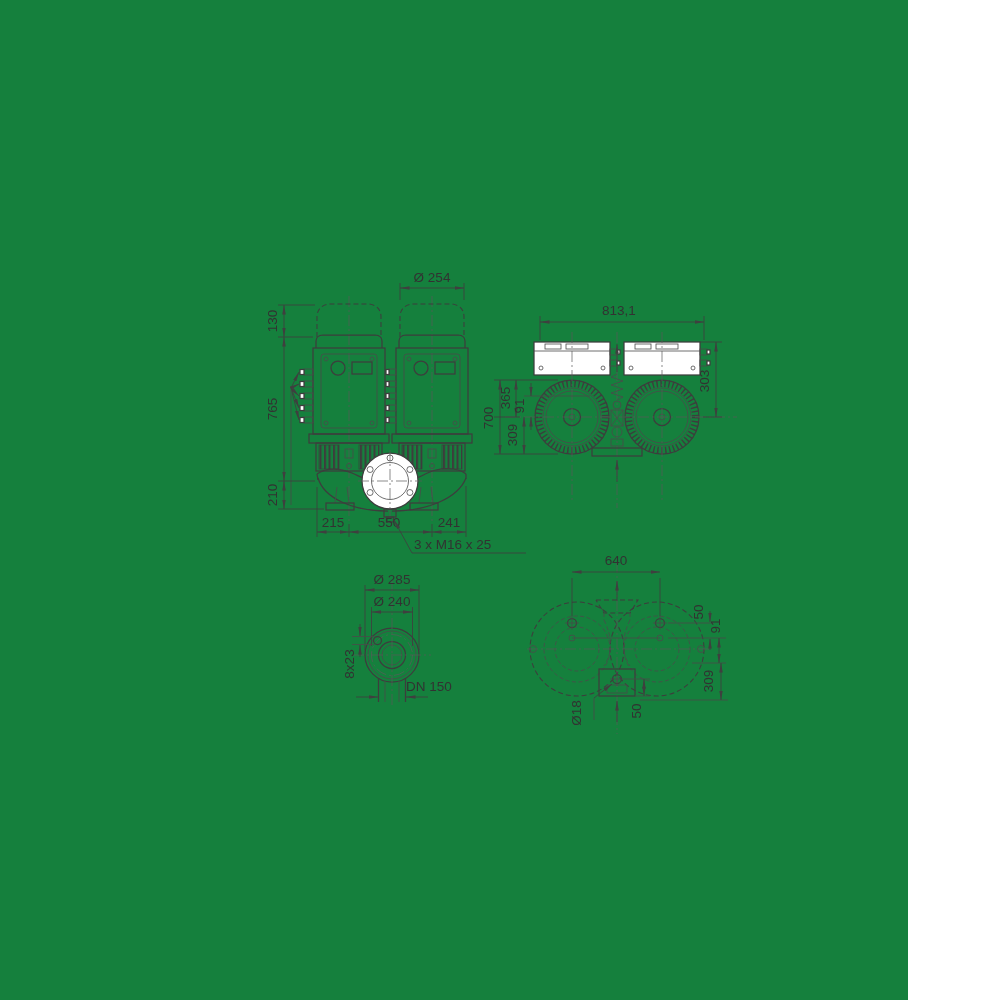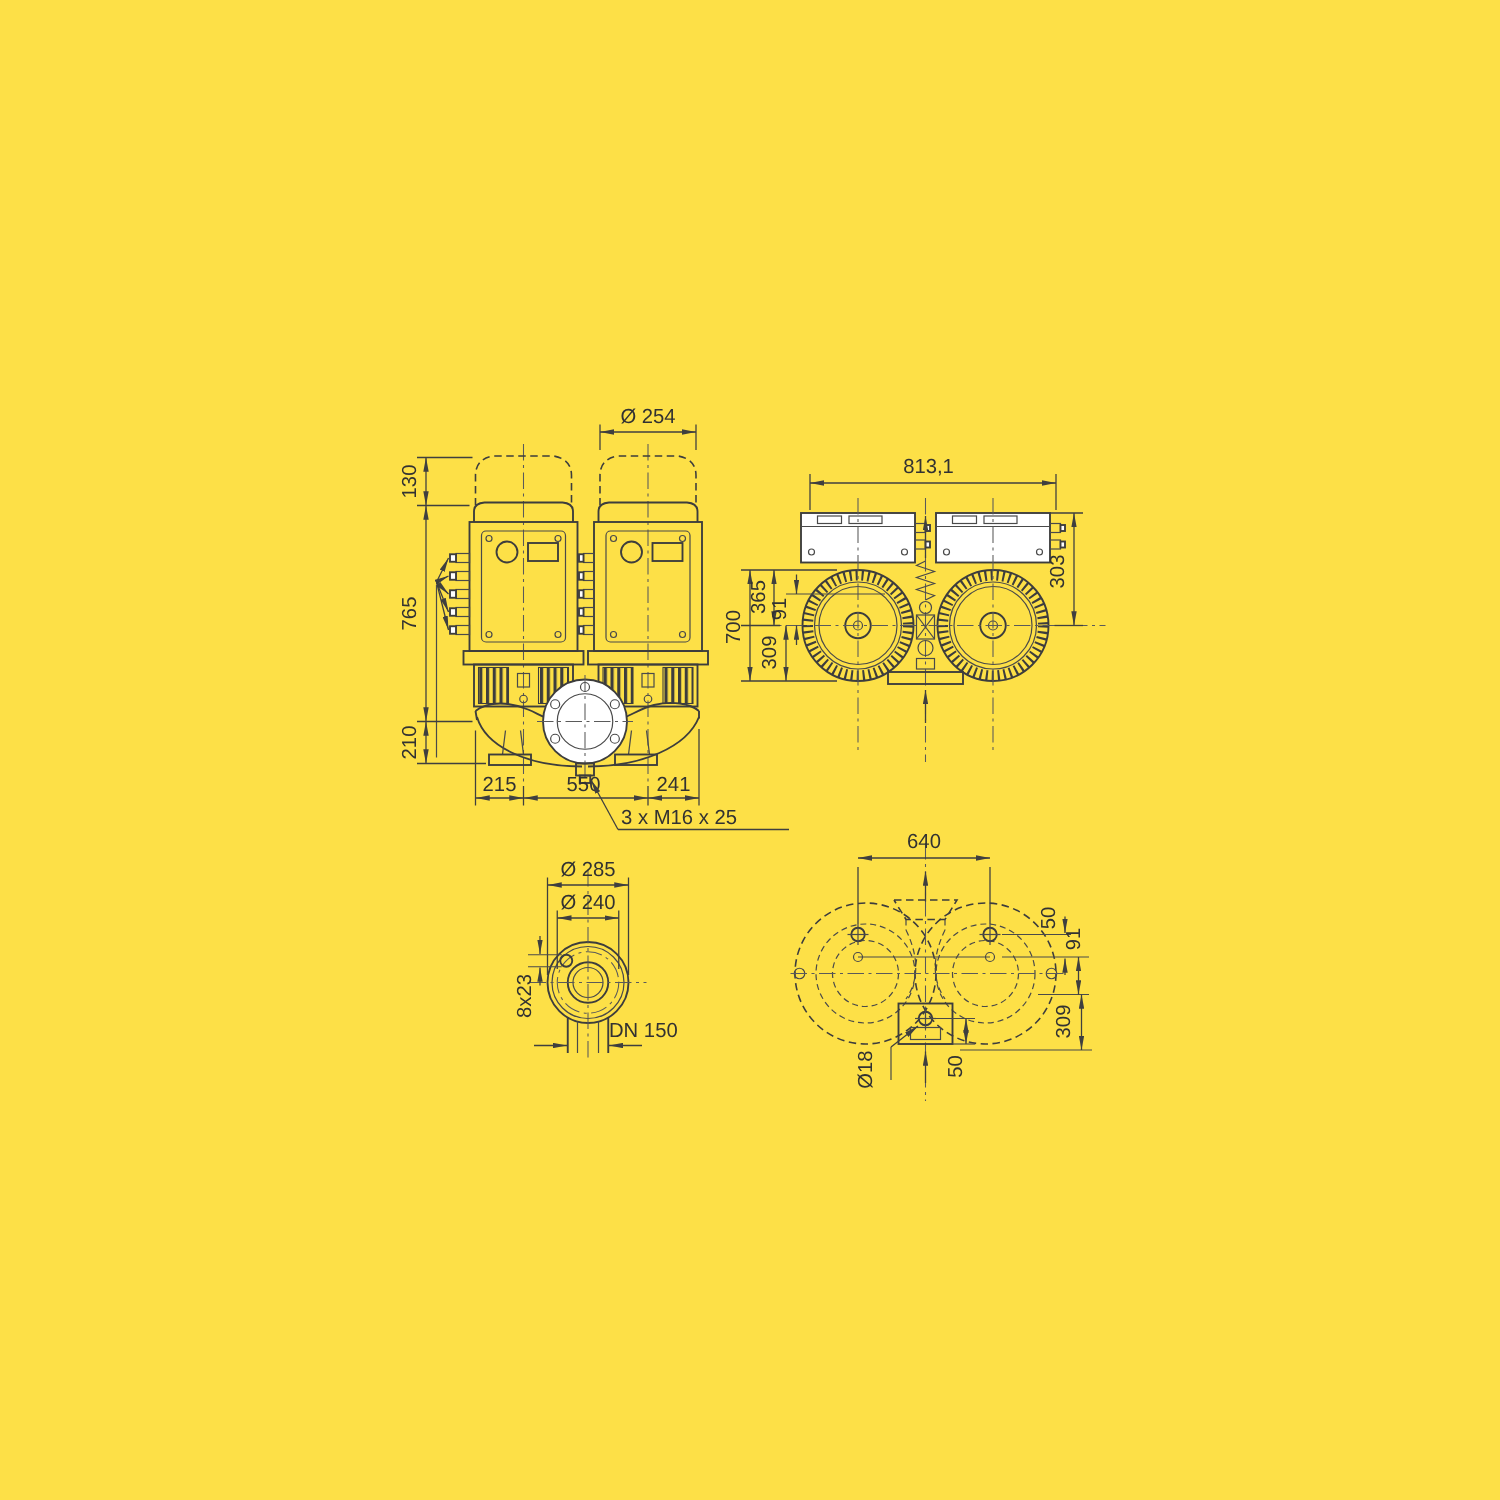--- a/index.html
+++ b/index.html
@@ -1,16 +1,16 @@
 <!DOCTYPE html>
 <html><head>
 <meta charset="utf-8">
 <style>
   html,body { margin:0; padding:0; background:#ffffff; }
-  .canvas { position:relative; width:1000px; height:1000px; background:#fde047; overflow:hidden; }
+  .canvas { position:relative; width:908px; height:1000px; background:#15803d; overflow:hidden; }
   svg { display:block; }
   .ln    { stroke:#3d3d3d; stroke-width:1.25; fill:none; }
   .lnf   { stroke:#3d3d3d; stroke-width:1.25; fill:#ffffff; }
   .thin  { stroke:#4a4a4a; stroke-width:0.8; fill:none; }
   .dim   { stroke:#3f3f3f; stroke-width:0.85; fill:none; }
   .chain { stroke:#5a5a5a; stroke-width:0.7; fill:none; stroke-dasharray:11 3 2 3; }
   .dash  { stroke:#3d3d3d; stroke-width:1.05; fill:none; stroke-dasharray:5 3; }
   .dashthin { stroke:#4a4a4a; stroke-width:0.8; fill:none; stroke-dasharray:4 2.6; }
   .tick  { stroke:#3d3d3d; stroke-width:7; fill:none; stroke-dasharray:1.4 2.6; }
   .t { font-family:"Liberation Sans", sans-serif; font-size:13.5px; fill:#323232; }

